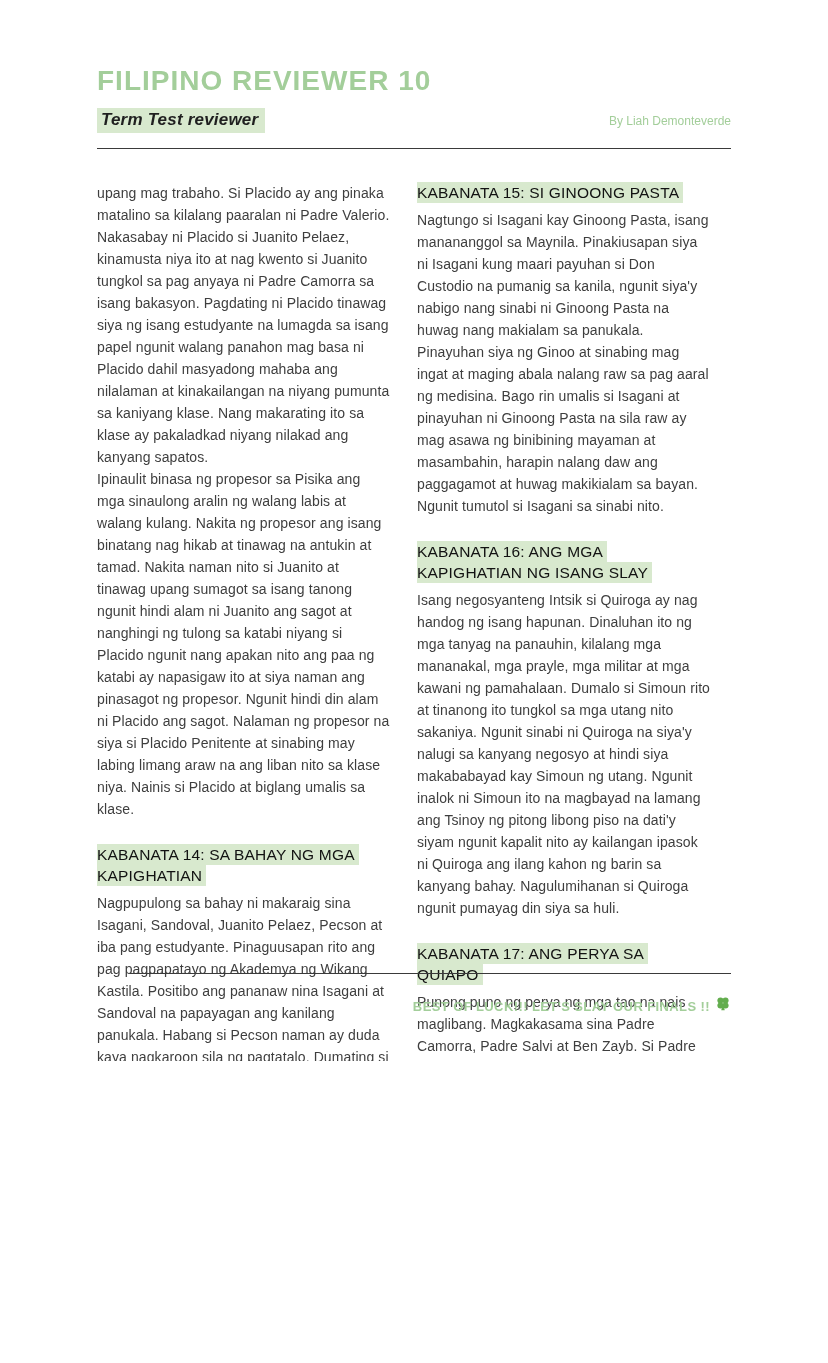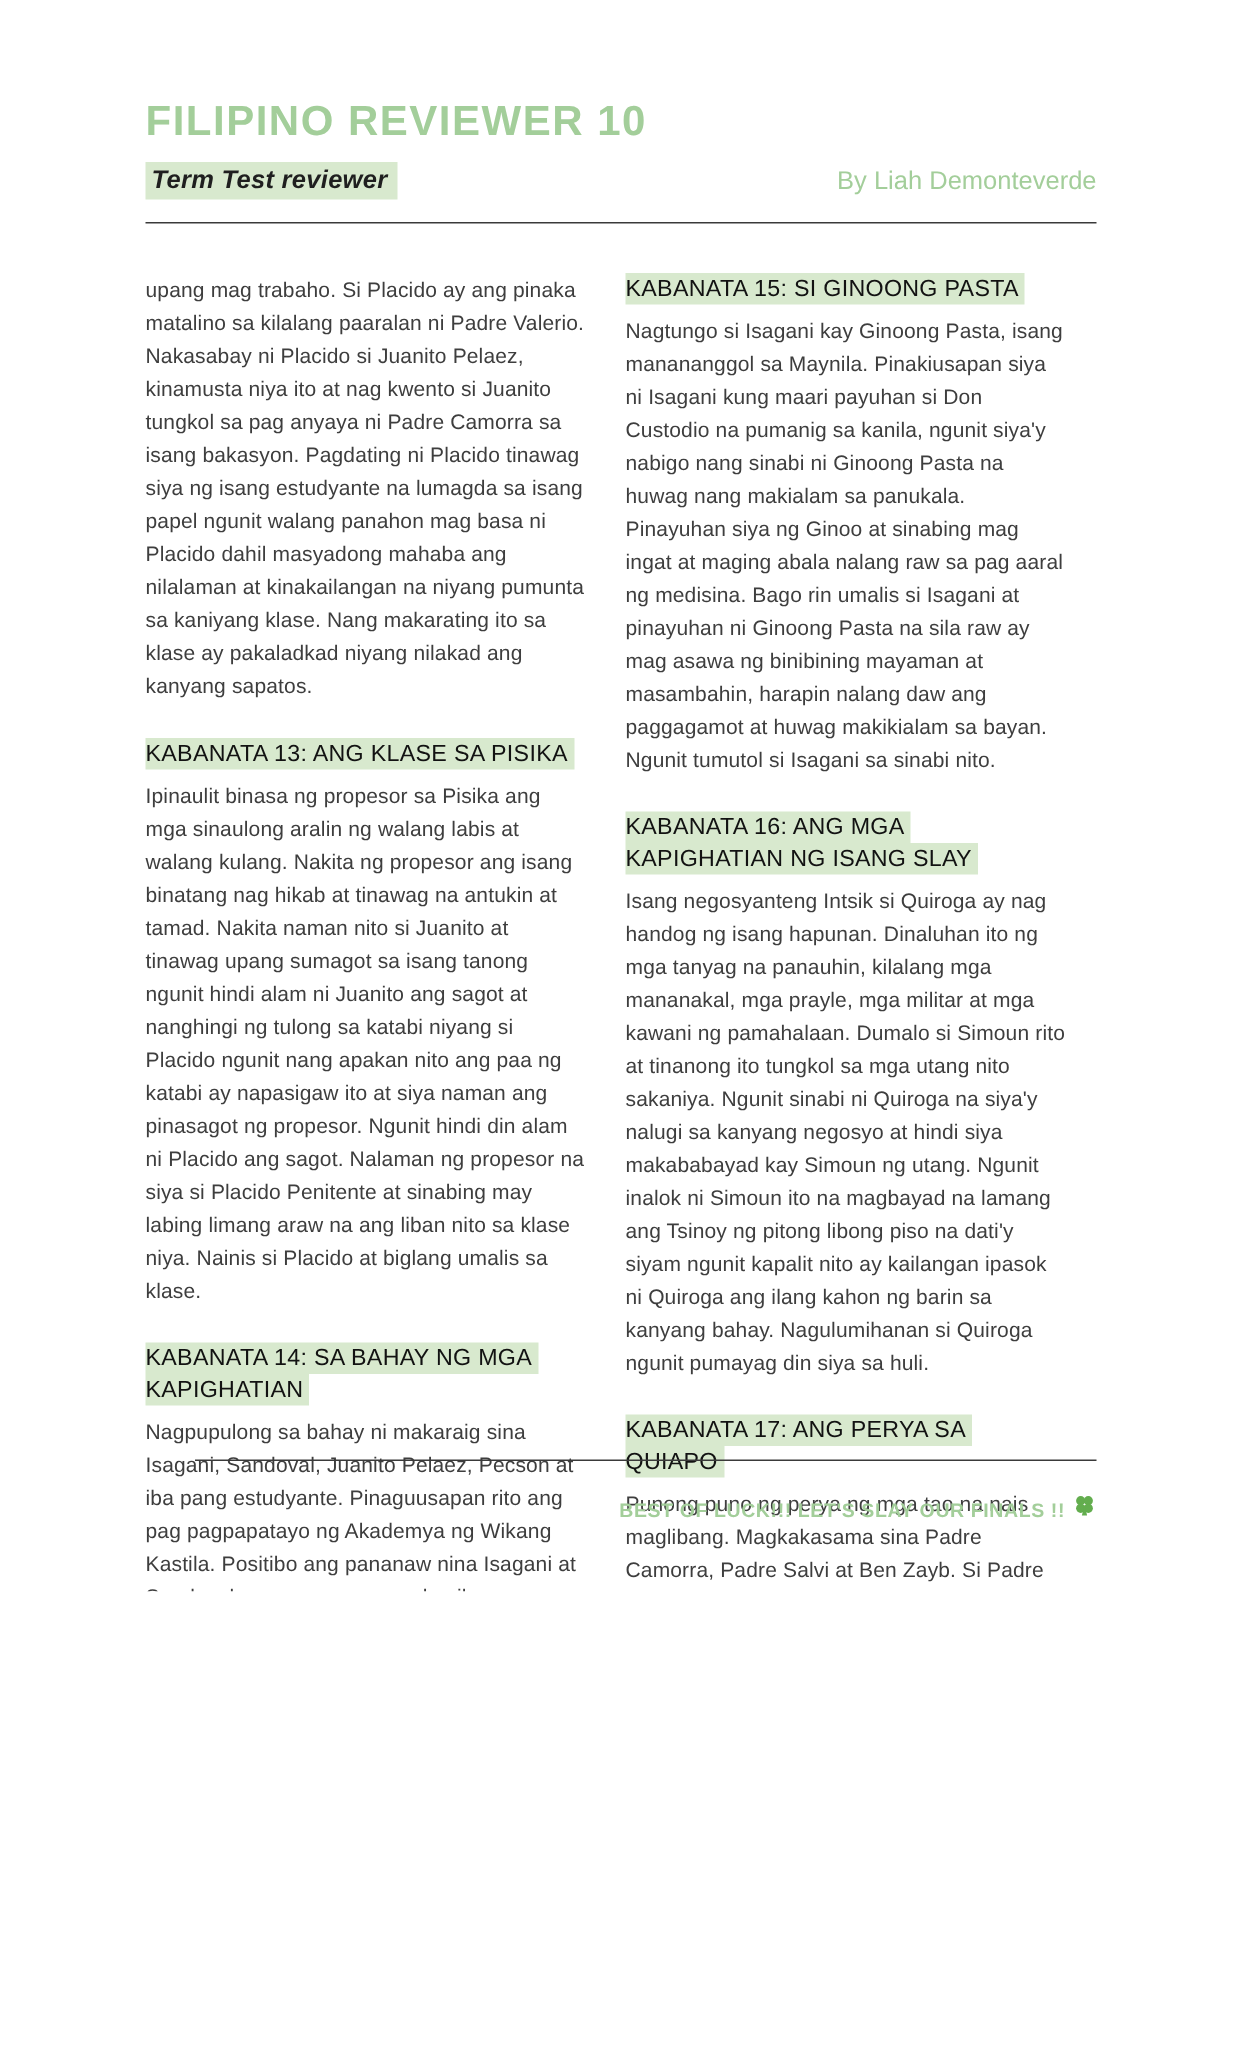--- a/index.html
+++ b/index.html
@@ -17,21 +17,21 @@
     line-height:1.05;
   }
   .subhead-row {
     display:flex; justify-content:space-between; align-items:center;
     margin-top:13px;
   }
   .subtitle {
     background:#d8e9ce; color:#1f1f1f; font-size:17px; font-weight:bold;
     font-style:italic; padding:2px 7px 3px 4px; letter-spacing:0.2px;
   }
-  .byline { color:#a3ce9a; font-size:17px; font-weight:normal; }
+  .byline { color:#a3ce9a; font-size:12px; font-weight:normal; }
   .header-rule {
     border:none; border-top:1.5px solid #3a3a3a; margin-top:15px;
   }
 
   
   .columns { display:flex; gap:27px; margin-top:33px; }
   .col { width:293px; }
   .col p {
     font-size:14px; line-height:22px; color:#3e3e3e; letter-spacing:0.1px;
   }
@@ -71,21 +71,20 @@
         <span class="subtitle">Term Test reviewer</span>
         <span class="byline">By Liah Demonteverde</span>
       </div>
       <hr class="header-rule">
     </header>
 
     <main class="columns">
 
       <div class="col">
         <p>upang mag trabaho. Si Placido ay ang pinaka matalino sa kilalang paaralan ni Padre Valerio. Nakasabay ni Placido si Juanito Pelaez, kinamusta niya ito at nag kwento si Juanito tungkol sa pag anyaya ni Padre Camorra sa isang bakasyon. Pagdating ni Placido tinawag siya ng isang estudyante na lumagda sa isang papel ngunit walang panahon mag basa ni Placido dahil masyadong mahaba ang nilalaman at kinakailangan na niyang pumunta sa kaniyang klase. Nang makarating ito sa klase ay pakaladkad niyang nilakad ang kanyang sapatos.</p>
-        <h2><span class="hl">KABANATA 13: ANG KLASE SA PISIKA</span></h2>
         <p>Ipinaulit binasa ng propesor sa Pisika ang mga sinaulong aralin ng walang labis at walang kulang. Nakita ng propesor ang isang binatang nag hikab at tinawag na antukin at tamad. Nakita naman nito si Juanito at tinawag upang sumagot sa isang tanong ngunit hindi alam ni Juanito ang sagot at nanghingi ng tulong sa katabi niyang si Placido ngunit nang apakan nito ang paa ng katabi ay napasigaw ito at siya naman ang pinasagot ng propesor. Ngunit hindi din alam ni Placido ang sagot. Nalaman ng propesor na siya si Placido Penitente at sinabing may labing limang araw na ang liban nito sa klase niya. Nainis si Placido at biglang umalis sa klase.</p>
         <h2><span class="hl">KABANATA 14: SA BAHAY NG MGA KAPIGHATIAN</span></h2>
         <p>Nagpupulong sa bahay ni makaraig sina Isagani, Sandoval, Juanito Pelaez, Pecson at iba pang estudyante. Pinaguusapan rito ang pag pagpapatayo ng Akademya ng Wikang Kastila. Positibo ang pananaw nina Isagani at Sandoval na papayagan ang kanilang panukala. Habang si Pecson naman ay duda kaya nagkaroon sila ng pagtatalo. Dumating si Makaraig na may dalang magandang balita. Sinabi nitong ipinaglaban ni Padre Irene ang kanilang plano ngunit si Don Custodio nalang ang hindi pa pumapayag.</p>
       </div>
 
       <div class="col">
         <h2><span class="hl">KABANATA 15: SI GINOONG PASTA</span></h2>
         <p>Nagtungo si Isagani kay Ginoong Pasta, isang manananggol sa Maynila. Pinakiusapan siya ni Isagani kung maari payuhan si Don Custodio na pumanig sa kanila, ngunit siya'y nabigo nang sinabi ni Ginoong Pasta na huwag nang makialam sa panukala. Pinayuhan siya ng Ginoo at sinabing mag ingat at maging abala nalang raw sa pag aaral ng medisina. Bago rin umalis si Isagani at pinayuhan ni Ginoong Pasta na sila raw ay mag asawa ng binibining mayaman at masambahin, harapin nalang daw ang paggagamot at huwag makikialam sa bayan. Ngunit tumutol si Isagani sa sinabi nito.</p>
         <h2><span class="hl">KABANATA 16: ANG MGA KAPIGHATIAN NG ISANG SLAY</span></h2>
         <p>Isang negosyanteng Intsik si Quiroga ay nag handog ng isang hapunan. Dinaluhan ito ng mga tanyag na panauhin, kilalang mga mananakal, mga prayle, mga militar at mga kawani ng pamahalaan. Dumalo si Simoun rito at tinanong ito tungkol sa mga utang nito sakaniya. Ngunit sinabi ni Quiroga na siya'y nalugi sa kanyang negosyo at hindi siya makababayad kay Simoun ng utang. Ngunit inalok ni Simoun ito na magbayad na lamang ang Tsinoy ng pitong libong piso na dati'y siyam ngunit kapalit nito ay kailangan ipasok ni Quiroga ang ilang kahon ng barin sa kanyang bahay. Nagulumihanan si Quiroga ngunit pumayag din siya sa huli.</p>

